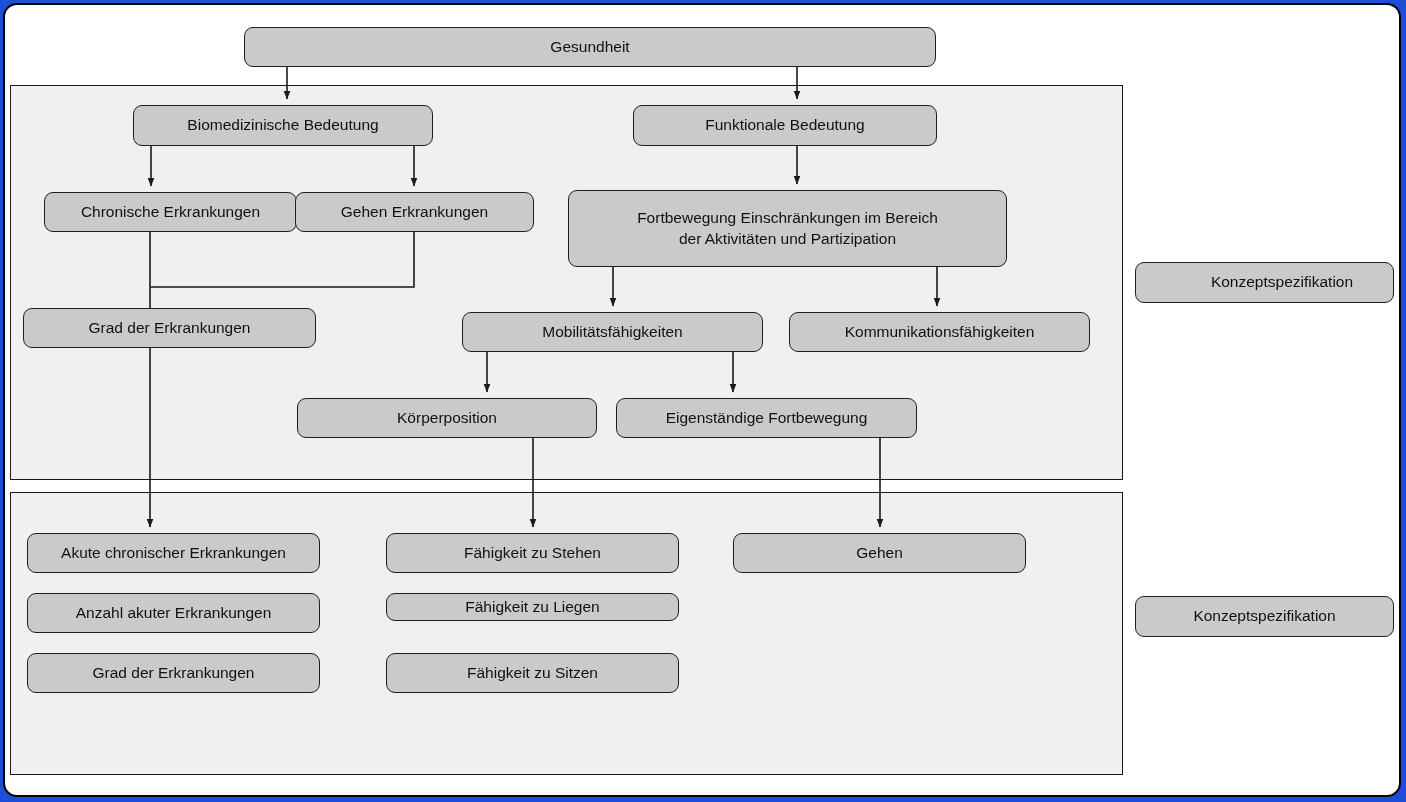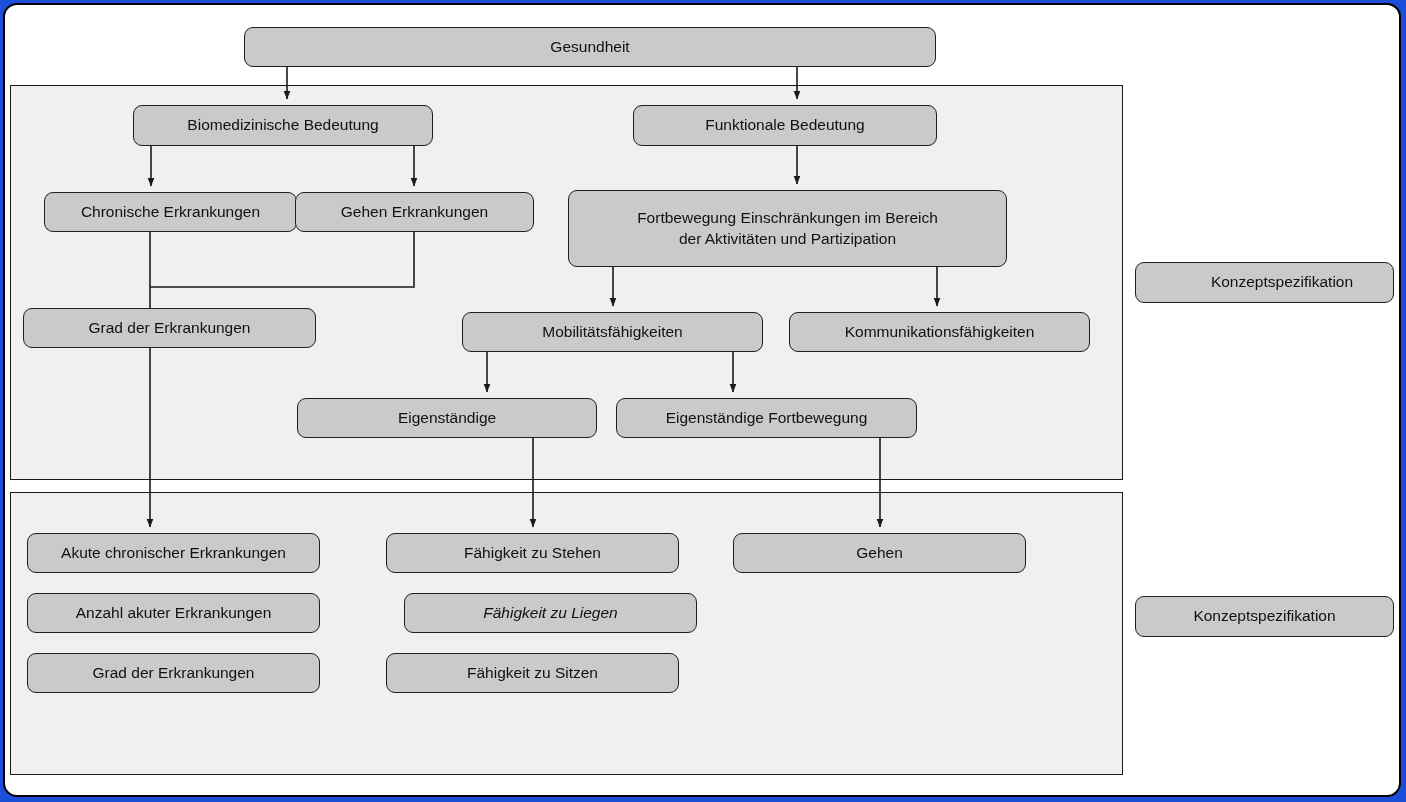--- a/index.html
+++ b/index.html
@@ -30,21 +30,21 @@
   #n-einschr{left:568px;top:190px;width:439px;height:77px;}
   #n-grad{left:23px;top:308px;width:293px;height:40px;}
   #n-mobil{left:462px;top:312px;width:301px;height:40px;}
   #n-komm{left:789px;top:312px;width:301px;height:40px;}
   #n-koerper{left:297px;top:398px;width:300px;height:40px;}
   #n-fort{left:616px;top:398px;width:301px;height:40px;}
   #n-anzchron{left:27px;top:533px;width:293px;height:40px;}
   #n-stehen{left:386px;top:533px;width:293px;height:40px;}
   #n-gehen{left:733px;top:533px;width:293px;height:40px;}
   #n-anzakut{left:27px;top:593px;width:293px;height:40px;}
-  #n-liegen{left:404px;top:593px;width:293px;height:40px;font-style:italic;}
+  #n-liegen{left:386px;top:593px;width:293px;height:28px;}
   #n-grad2{left:27px;top:653px;width:293px;height:40px;}
   #n-sitzen{left:386px;top:653px;width:293px;height:40px;}
   #n-konzept{left:1135px;top:262px;width:259px;height:41px;padding-left:43px;}
   #n-oper{left:1135px;top:596px;width:259px;height:41px;}
   .edges{position:absolute;left:0;top:0;width:1406px;height:802px;pointer-events:none;}
 </style>
 </head>
 <body>
 
 <div class="canvas">
@@ -80,21 +80,21 @@
   <div class="node" id="n-gesundheit">Gesundheit</div>
   <div class="node" id="n-biomed">Biomedizinische Bedeutung</div>
   <div class="node" id="n-funk">Funktionale Bedeutung</div>
   <div class="node" id="n-chron">Chronische Erkrankungen</div>
   <div class="node" id="n-akut">Gehen Erkrankungen</div>
   <div class="node" id="n-einschr">Fortbewegung Einschränkungen im Bereich
 der Aktivitäten und Partizipation</div>
   <div class="node" id="n-grad">Grad der Erkrankungen</div>
   <div class="node" id="n-mobil">Mobilitätsfähigkeiten</div>
   <div class="node" id="n-komm">Kommunikationsfähigkeiten</div>
-  <div class="node" id="n-koerper">Eigenständige</div>
+  <div class="node" id="n-koerper">Körperposition</div>
   <div class="node" id="n-fort">Eigenständige Fortbewegung</div>
   <div class="node" id="n-anzchron">Akute chronischer Erkrankungen</div>
   <div class="node" id="n-stehen">Fähigkeit zu Stehen</div>
   <div class="node" id="n-gehen">Gehen</div>
   <div class="node" id="n-anzakut">Anzahl akuter Erkrankungen</div>
   <div class="node" id="n-liegen">Fähigkeit zu Liegen</div>
   <div class="node" id="n-grad2">Grad der Erkrankungen</div>
   <div class="node" id="n-sitzen">Fähigkeit zu Sitzen</div>
 
   <div class="node" id="n-konzept">Konzeptspezifikation</div>

